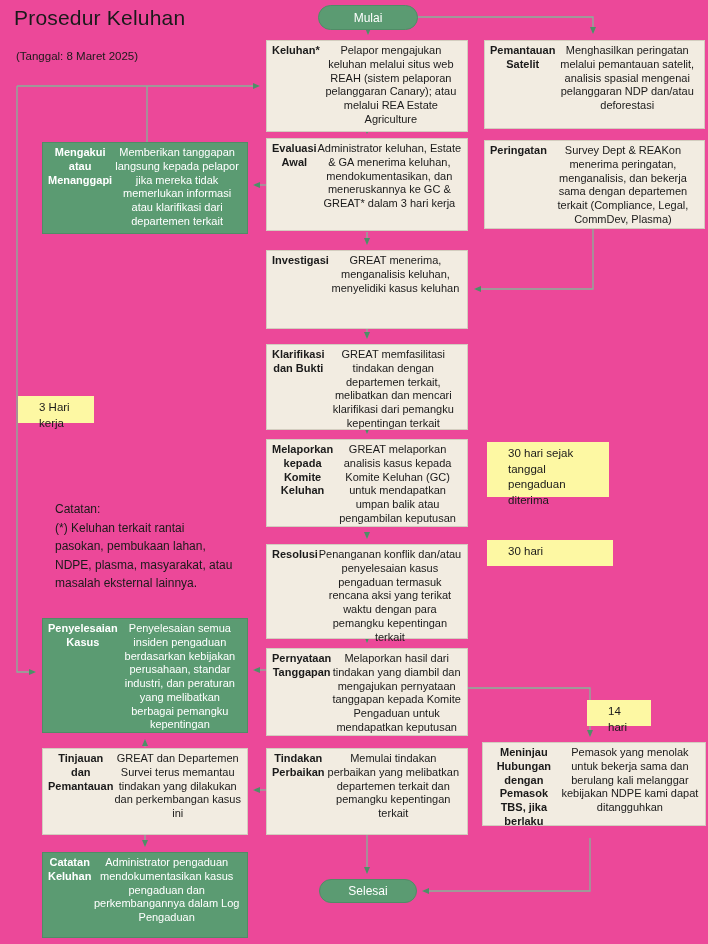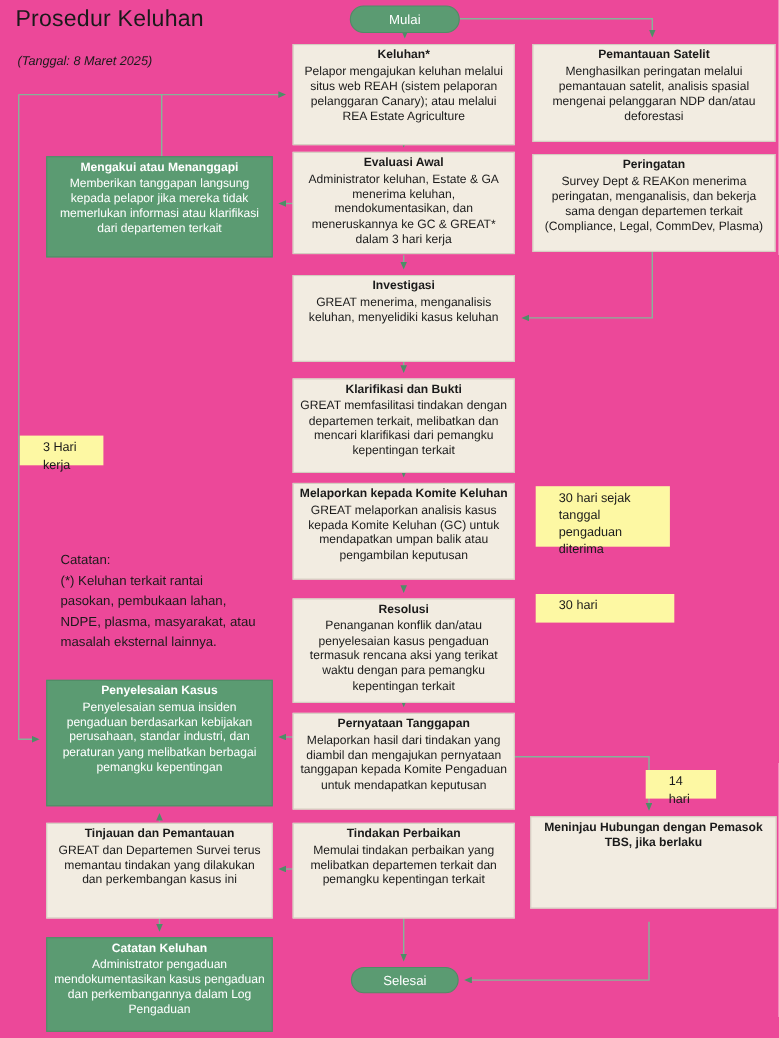--- a/index.html
+++ b/index.html
@@ -12,24 +12,24 @@
     font-family:"Liberation Sans", sans-serif;
     color:var(--ink);
   }
   .canvas{
     position:relative; width:708px; height:944px; background:#ec4899; overflow:hidden;
   }
   .page-title{
     position:absolute; left:14px; top:6px; font-size:21px; font-weight:400; letter-spacing:.2px;
   }
   .page-date{
-    position:absolute; left:16px; top:50px; font-size:11.5px;font-style:italic;
+    position:absolute; left:16px; top:50px; font-size:11.5px;
   }
   .node{
-    position:absolute; display:flex; flex-direction:column; justify-content:flex-start;
+    position:absolute; display:flex; flex-direction:row; justify-content:flex-start;
     text-align:center; padding:3px 5px; line-height:1.25;
   }
   .node .node-title{font-weight:700; font-size:11px; margin-bottom:1px;}
   .node .node-body{font-size:11px;}
   .beige{background:var(--beige); border:1px solid var(--beige-border); color:var(--ink);}
   .greenbox{background:var(--green); border:1px solid var(--green-border); color:#ffffff;}
   .pill{
     position:absolute; display:flex; align-items:center; justify-content:center;
     background:var(--green); border:1px solid var(--green-border); color:#ffffff;
     font-size:12px; border-radius:13px;
@@ -128,20 +128,21 @@
   <div class="node beige" style="left:484px;top:40px;width:221px;height:89px">
     <div class="node-title">Pemantauan Satelit</div>
     <div class="node-body">Menghasilkan peringatan melalui pemantauan satelit, analisis spasial mengenai pelanggaran NDP dan/atau deforestasi</div>
   </div>
   <div class="node beige" style="left:484px;top:140px;width:221px;height:89px">
     <div class="node-title">Peringatan</div>
     <div class="node-body">Survey Dept &amp; REAKon menerima peringatan, menganalisis, dan bekerja sama dengan departemen terkait (Compliance, Legal, CommDev, Plasma)</div>
   </div>
   <div class="node beige" style="left:482px;top:742px;width:224px;height:84px">
     <div class="node-title">Meninjau Hubungan dengan Pemasok TBS, jika berlaku</div>
+    <div class="node-body">Pemasok yang menolak untuk bekerja sama dan berulang kali melanggar kebijakan NDPE kami dapat ditangguhkan</div>
   </div>
 
   <div class="node greenbox" style="left:42px;top:142px;width:206px;height:92px">
     <div class="node-title">Mengakui atau Menanggapi</div>
     <div class="node-body">Memberikan tanggapan langsung kepada pelapor jika mereka tidak memerlukan informasi atau klarifikasi dari departemen terkait</div>
   </div>
   <div class="node greenbox" style="left:42px;top:618px;width:206px;height:115px">
     <div class="node-title">Penyelesaian Kasus</div>
     <div class="node-body">Penyelesaian semua insiden pengaduan berdasarkan kebijakan perusahaan, standar industri, dan peraturan yang melibatkan berbagai pemangku kepentingan</div>
   </div>

